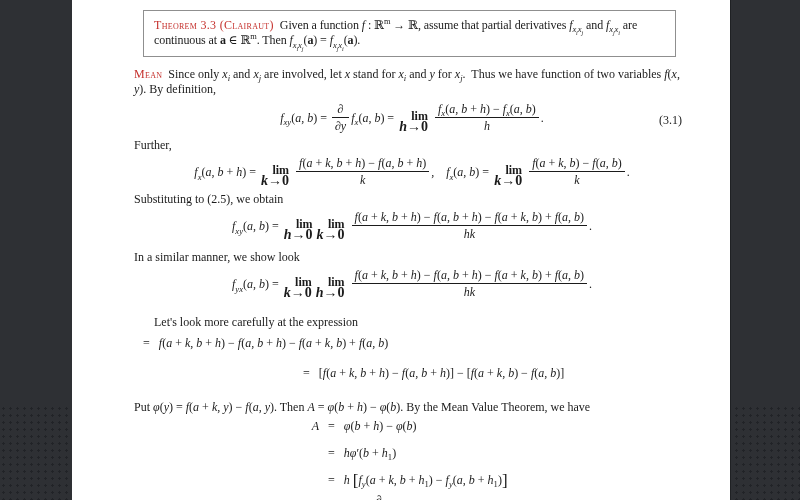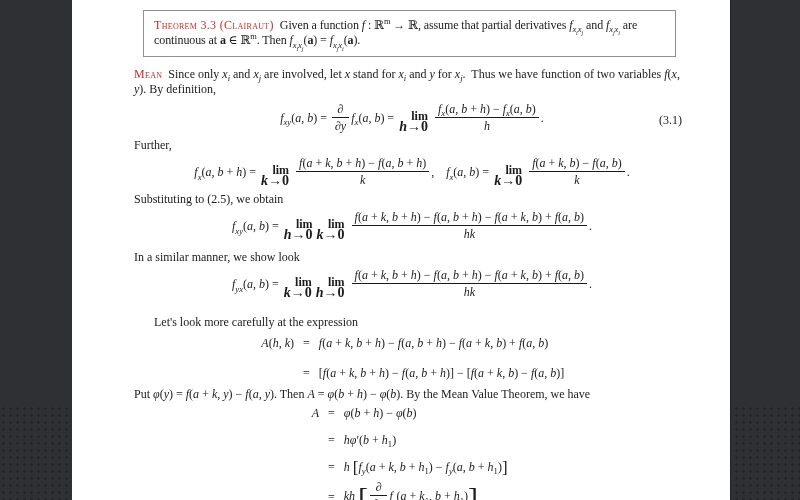--- a/index.html
+++ b/index.html
@@ -37,21 +37,21 @@
   .proof-label { margin-right:6px; }
 
   p { margin:0; }
   sub { font-size:.72em; line-height:0; }
   sup { font-size:.7em;  line-height:0; }
 
   .p-proof { margin-top:10px; }
   .p-plain { }
   .p-similar { margin-top:4px; }
   .p-indent { margin-top:11px; text-indent:20px; }
-  .p-put { margin-top:6px; }
+  .p-put { margin-top:19px; }
 
   .display { text-align:center; margin-top:2px; }
   .d-eq31 { position:relative; margin-top:4px; }
   .eqtag { position:absolute; right:8px; top:50%; transform:translateY(-50%); }
 
   .frac { display:inline-block; vertical-align:middle; text-align:center; margin:0 2px; transform:translateY(-2px); }
   .frac .num { display:block; padding:0 3px 1px; line-height:14px; }
   .frac .den { display:block; border-top:1px solid #1b1b1b; padding:1px 3px 0; line-height:14px; }
 
   .lim { display:inline-block; vertical-align:middle; text-align:right; margin:8px 2px; transform:translateY(1px);font-weight:bold; }
@@ -110,21 +110,20 @@
     <div class="display"><i>f</i><sub><i>xy</i></sub>(<i>a</i>, <i>b</i>) = <span class="lim"><span class="lo">lim</span><span class="ls"><i>h</i>→0</span></span><span class="lim"><span class="lo">lim</span><span class="ls"><i>k</i>→0</span></span> <span class="frac"><span class="num"><i>f</i>(<i>a</i> + <i>k</i>, <i>b</i> + <i>h</i>) − <i>f</i>(<i>a</i>, <i>b</i> + <i>h</i>) − <i>f</i>(<i>a</i> + <i>k</i>, <i>b</i>) + <i>f</i>(<i>a</i>, <i>b</i>)</span><span class="den"><i>hk</i></span></span>.</div>
 
     <p class="p-similar">In a similar manner, we show look</p>
 
     <div class="display"><i>f</i><sub><i>yx</i></sub>(<i>a</i>, <i>b</i>) = <span class="lim"><span class="lo">lim</span><span class="ls"><i>k</i>→0</span></span><span class="lim"><span class="lo">lim</span><span class="ls"><i>h</i>→0</span></span> <span class="frac"><span class="num"><i>f</i>(<i>a</i> + <i>k</i>, <i>b</i> + <i>h</i>) − <i>f</i>(<i>a</i>, <i>b</i> + <i>h</i>) − <i>f</i>(<i>a</i> + <i>k</i>, <i>b</i>) + <i>f</i>(<i>a</i>, <i>b</i>)</span><span class="den"><i>hk</i></span></span>.</div>
 
     <p class="p-indent">Let's look more carefully at the expression</p>
 
     <div class="blk-A">
       <div class="arow">
-        <span class="alhs"><i>A</i>(<i>h</i>, <i>k</i>)</span>
         <span class="aeq">=</span>
         <span class="arhs"><i>f</i>(<i>a</i> + <i>k</i>, <i>b</i> + <i>h</i>) − <i>f</i>(<i>a</i>, <i>b</i> + <i>h</i>) − <i>f</i>(<i>a</i> + <i>k</i>, <i>b</i>) + <i>f</i>(<i>a</i>, <i>b</i>)</span>
       </div>
       <div class="arow r2">
         <span class="alhs"></span>
         <span class="aeq">=</span>
         <span class="arhs">[<i>f</i>(<i>a</i> + <i>k</i>, <i>b</i> + <i>h</i>) − <i>f</i>(<i>a</i>, <i>b</i> + <i>h</i>)] − [<i>f</i>(<i>a</i> + <i>k</i>, <i>b</i>) − <i>f</i>(<i>a</i>, <i>b</i>)]</span>
       </div>
     </div>
 

